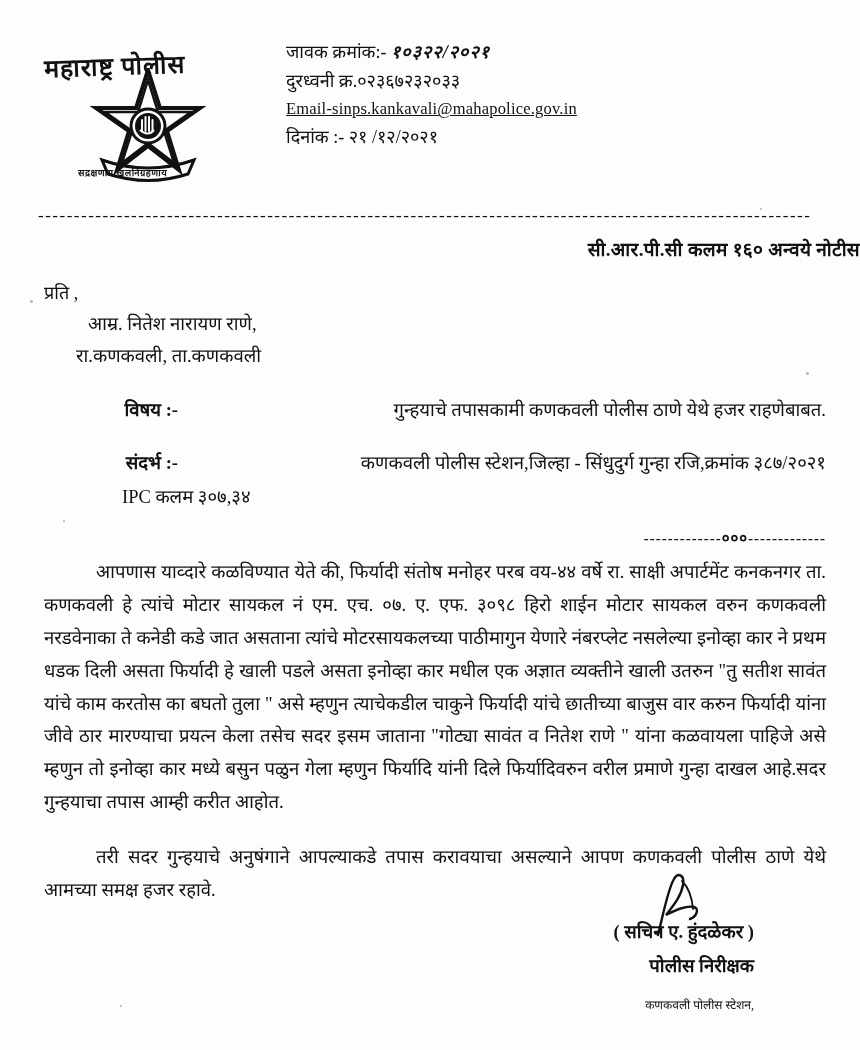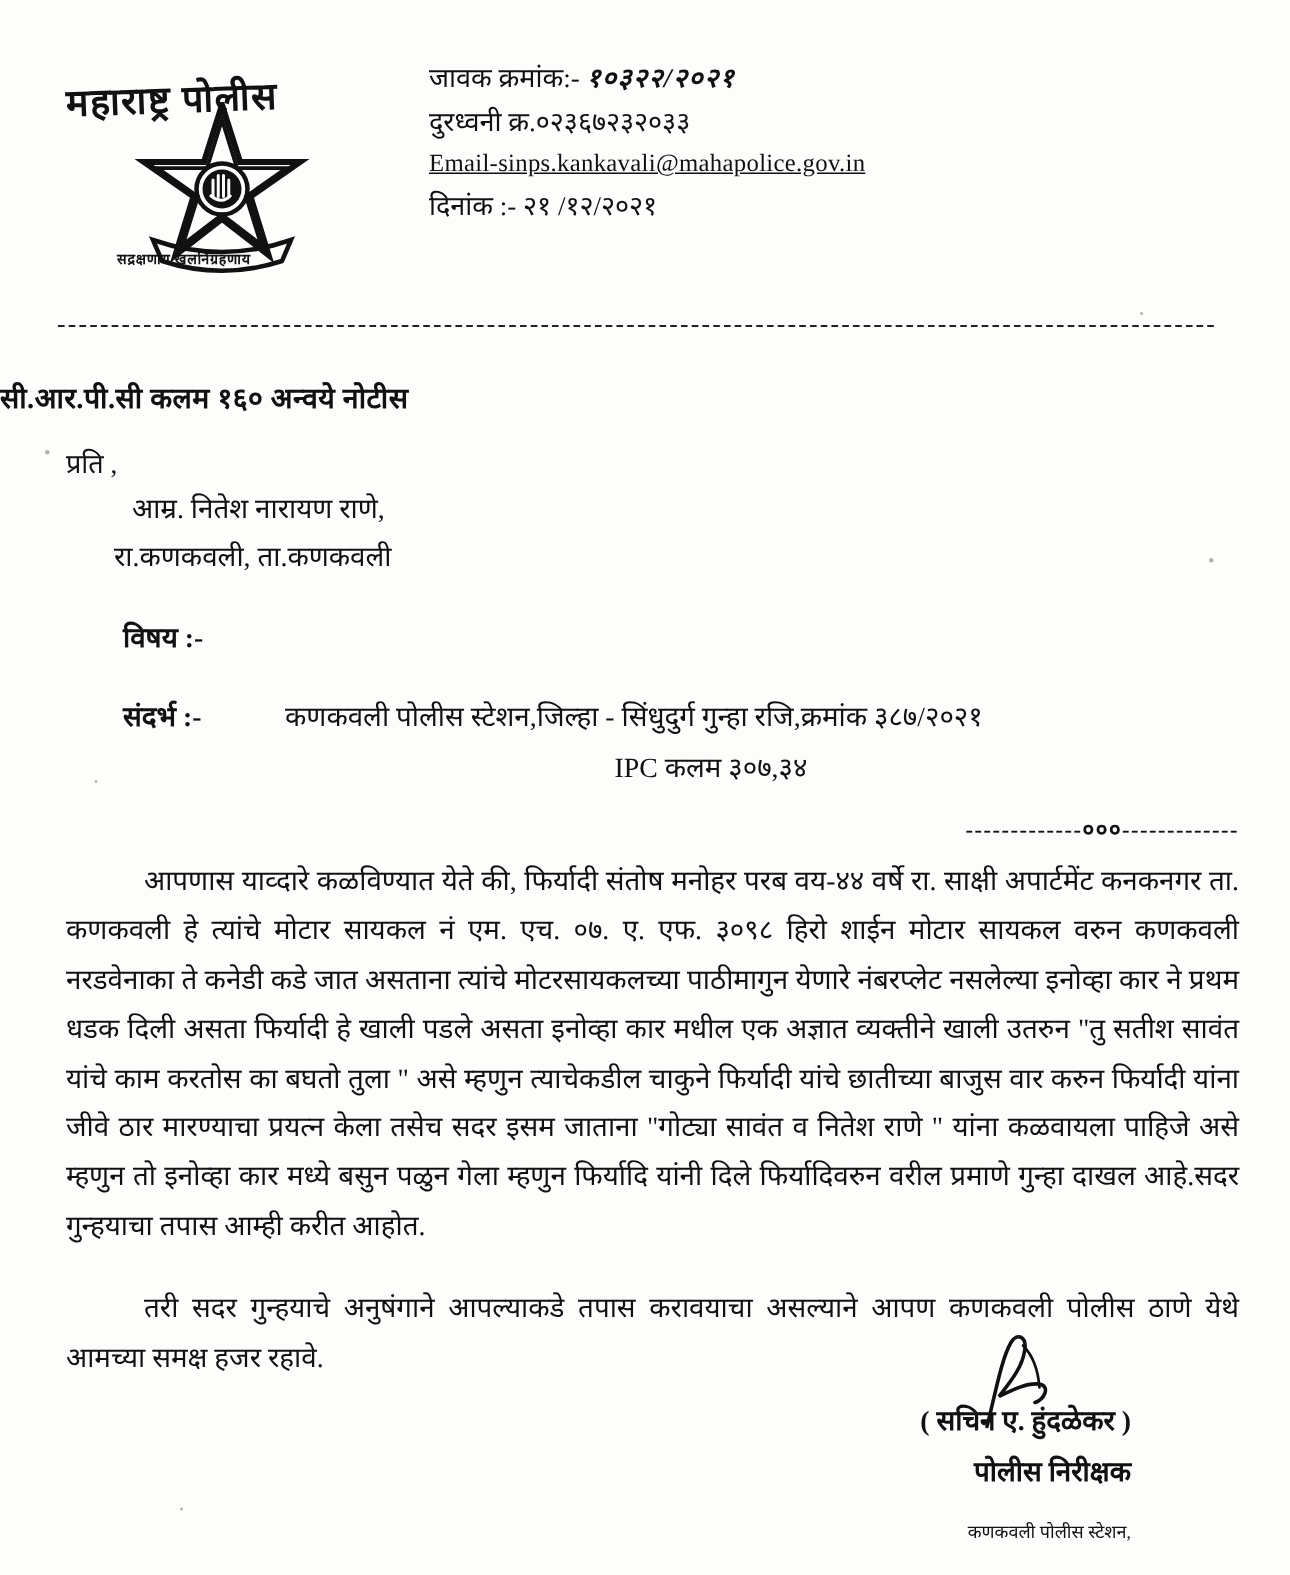--- a/index.html
+++ b/index.html
@@ -92,24 +92,24 @@
     font-size: 17px;
     letter-spacing: 1.5px;
     color: #111;
     overflow: hidden;
     white-space: nowrap;
     height: 22px;
   }
 
   
   .doc-title {
-    text-align: left;
+    text-align: right;
     font-size: 19px;
     font-weight: bold;
-    margin-top: 24px;
+    margin-top: 8px;
     letter-spacing: .3px;
   }
 
   
   .body-area {
     padding: 0 34px 0 44px;
     font-size: 18.5px;
     line-height: 1.72;
   }
   .to-block {
@@ -124,34 +124,34 @@
   }
   .to-addr {
     margin-left: 32px;
     font-size: 18.5px;
   }
   .field-row {
     margin-top: 22px;
     margin-left: 38px;
     display: flex;
     flex-direction: row;
+    text-align: right;
   }
   .field-label {
     font-weight: bold;
     flex: 0 0 96px;
     white-space: nowrap;
   }
   .field-value {
     flex: 1 1 auto;
     padding-left: 12px;
   }
   .field-value2 {
     margin-left: 78px;
     margin-top: 2px;
-    text-align: center;
   }
   .ornament {
     text-align: right;
     font-size: 15px;
     letter-spacing: 1px;
     margin-top: 12px;
     margin-bottom: 4px;
     font-weight: bold;
   }
   .para {
@@ -249,20 +249,21 @@
   <div class="body-area">
 
     <div class="to-block">
       <div class="to-label">प्रति ,</div>
       <div class="to-name">आम्र. नितेश नारायण राणे,</div>
       <div class="to-addr">रा.कणकवली, ता.कणकवली</div>
     </div>
 
     <div class="field-row">
       <div class="field-label">विषय :-</div>
+      <div class="field-value">गुन्हयाचे तपासकामी कणकवली पोलीस ठाणे येथे हजर राहणेबाबत.</div>
     </div>
 
     <div class="field-row">
       <div class="field-label">संदर्भ :-</div>
       <div class="field-value">कणकवली पोलीस स्टेशन,जिल्हा - सिंधुदुर्ग गुन्हा रजि,क्रमांक ३८७/२०२१</div>
     </div>
     <div class="field-value2">IPC कलम ३०७,३४</div>
 
     <div class="ornament">-------------०००-------------</div>
 

